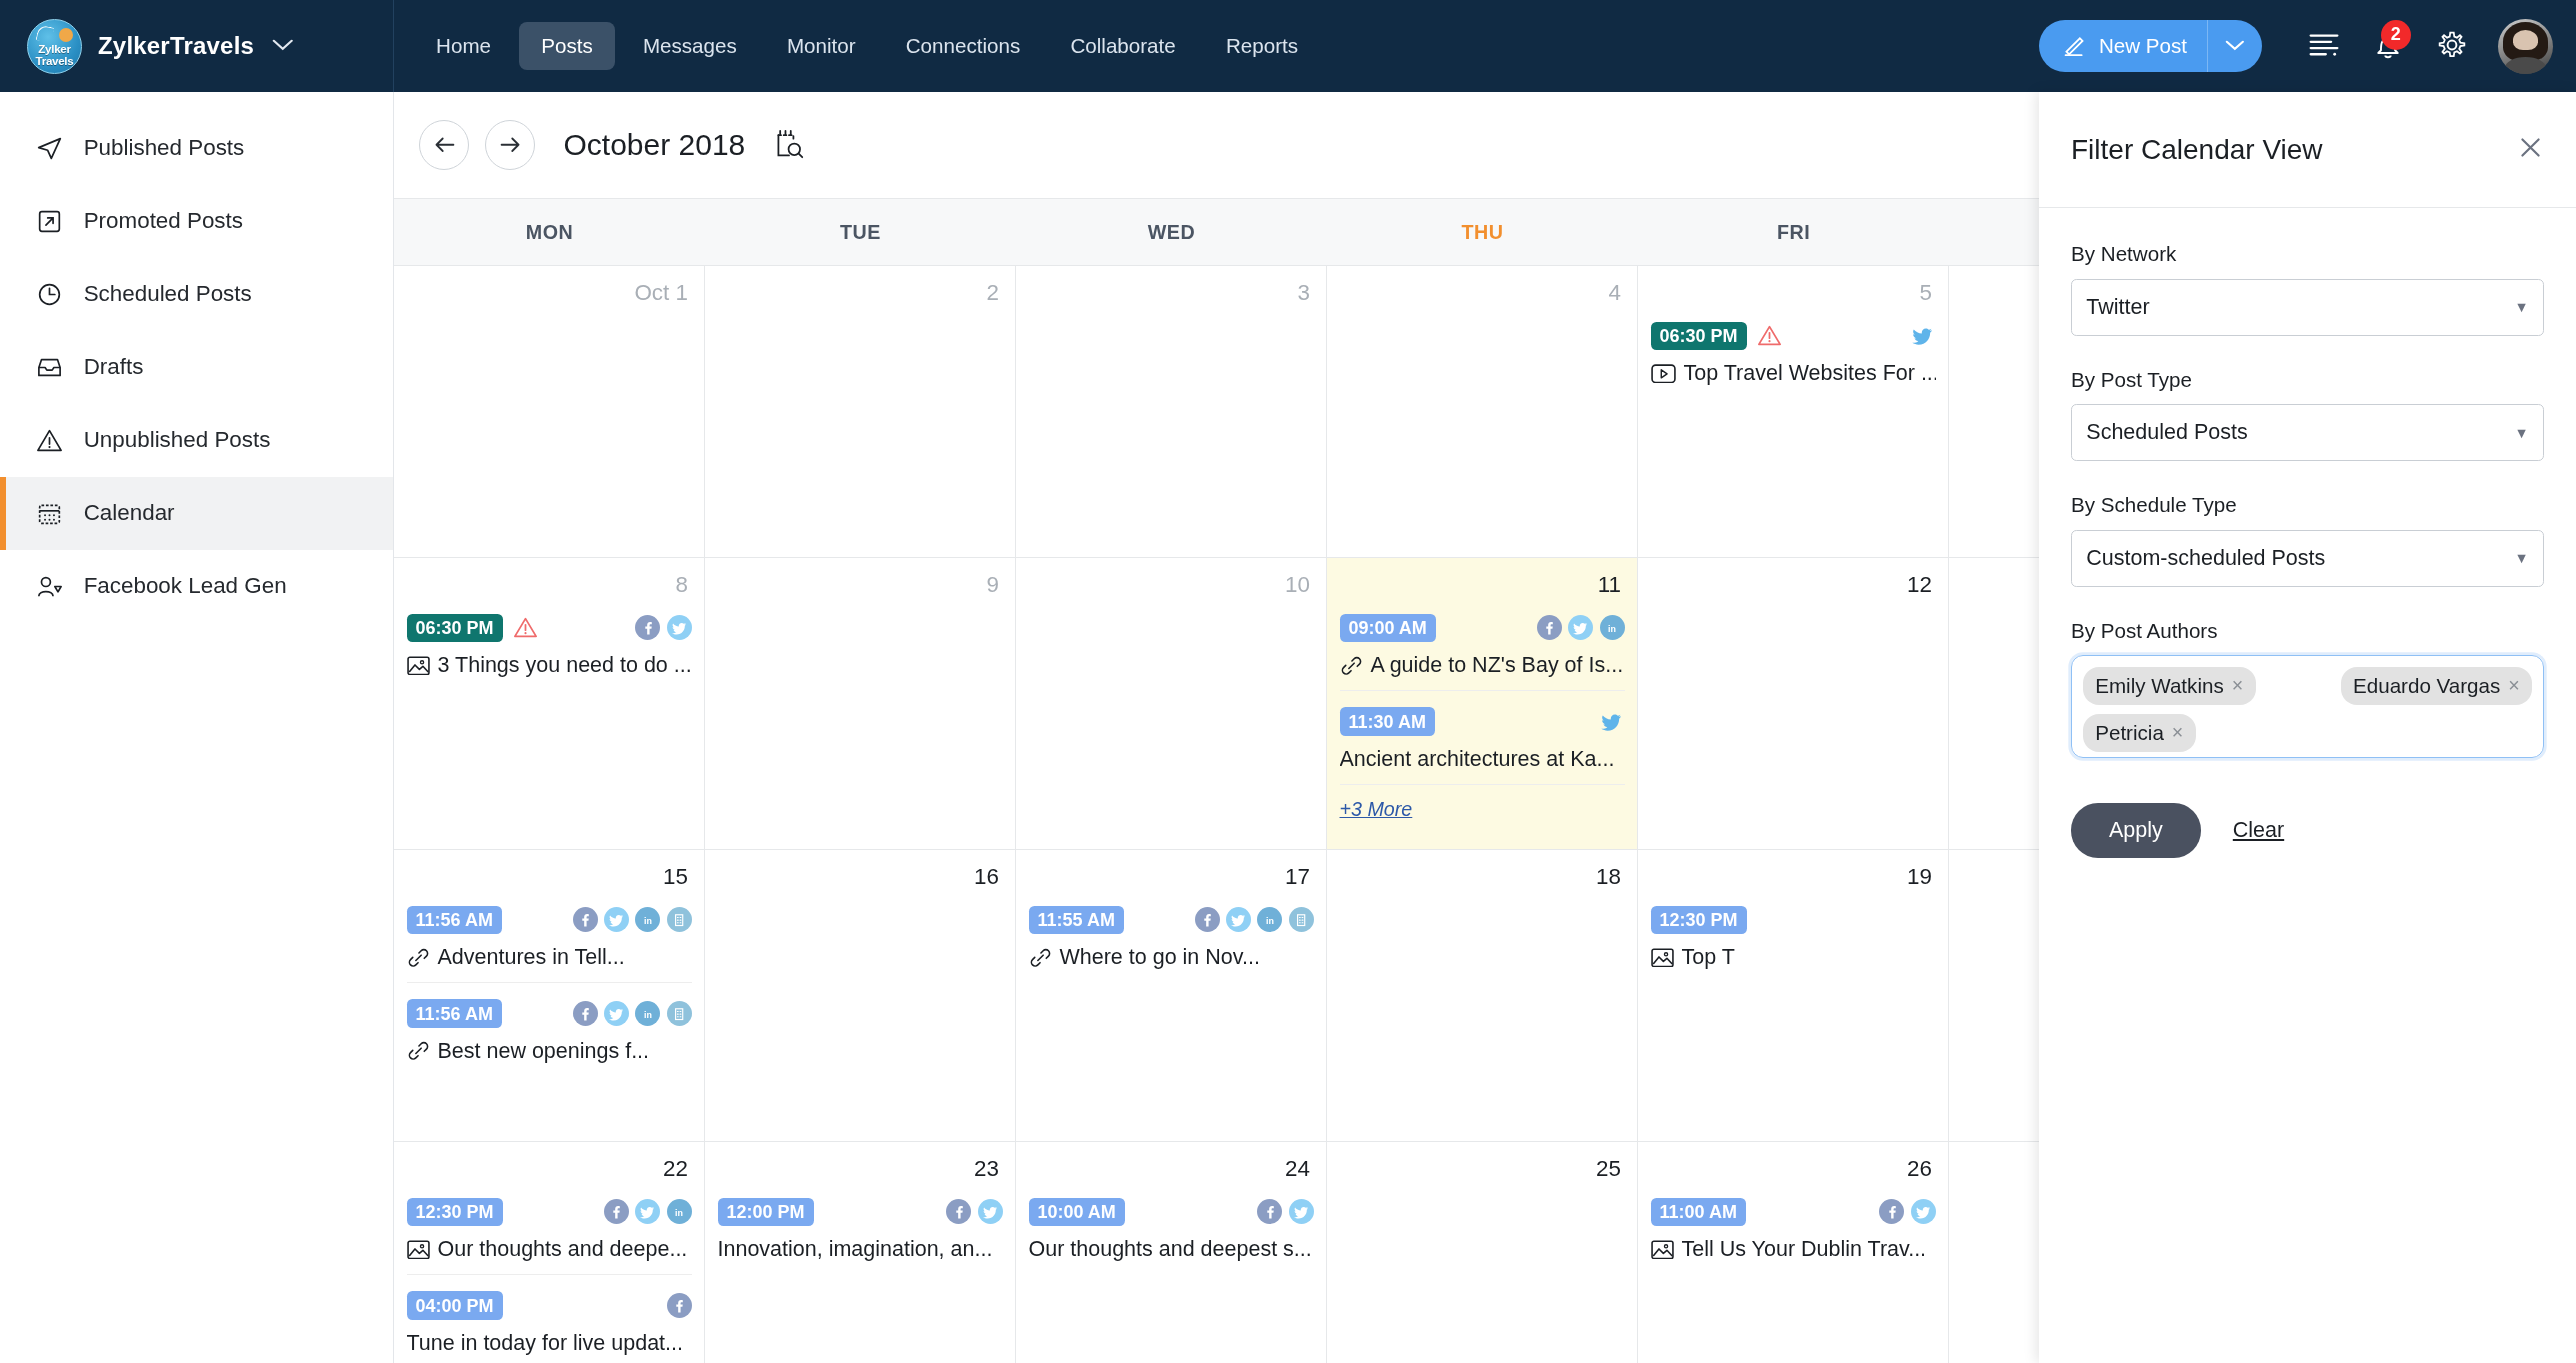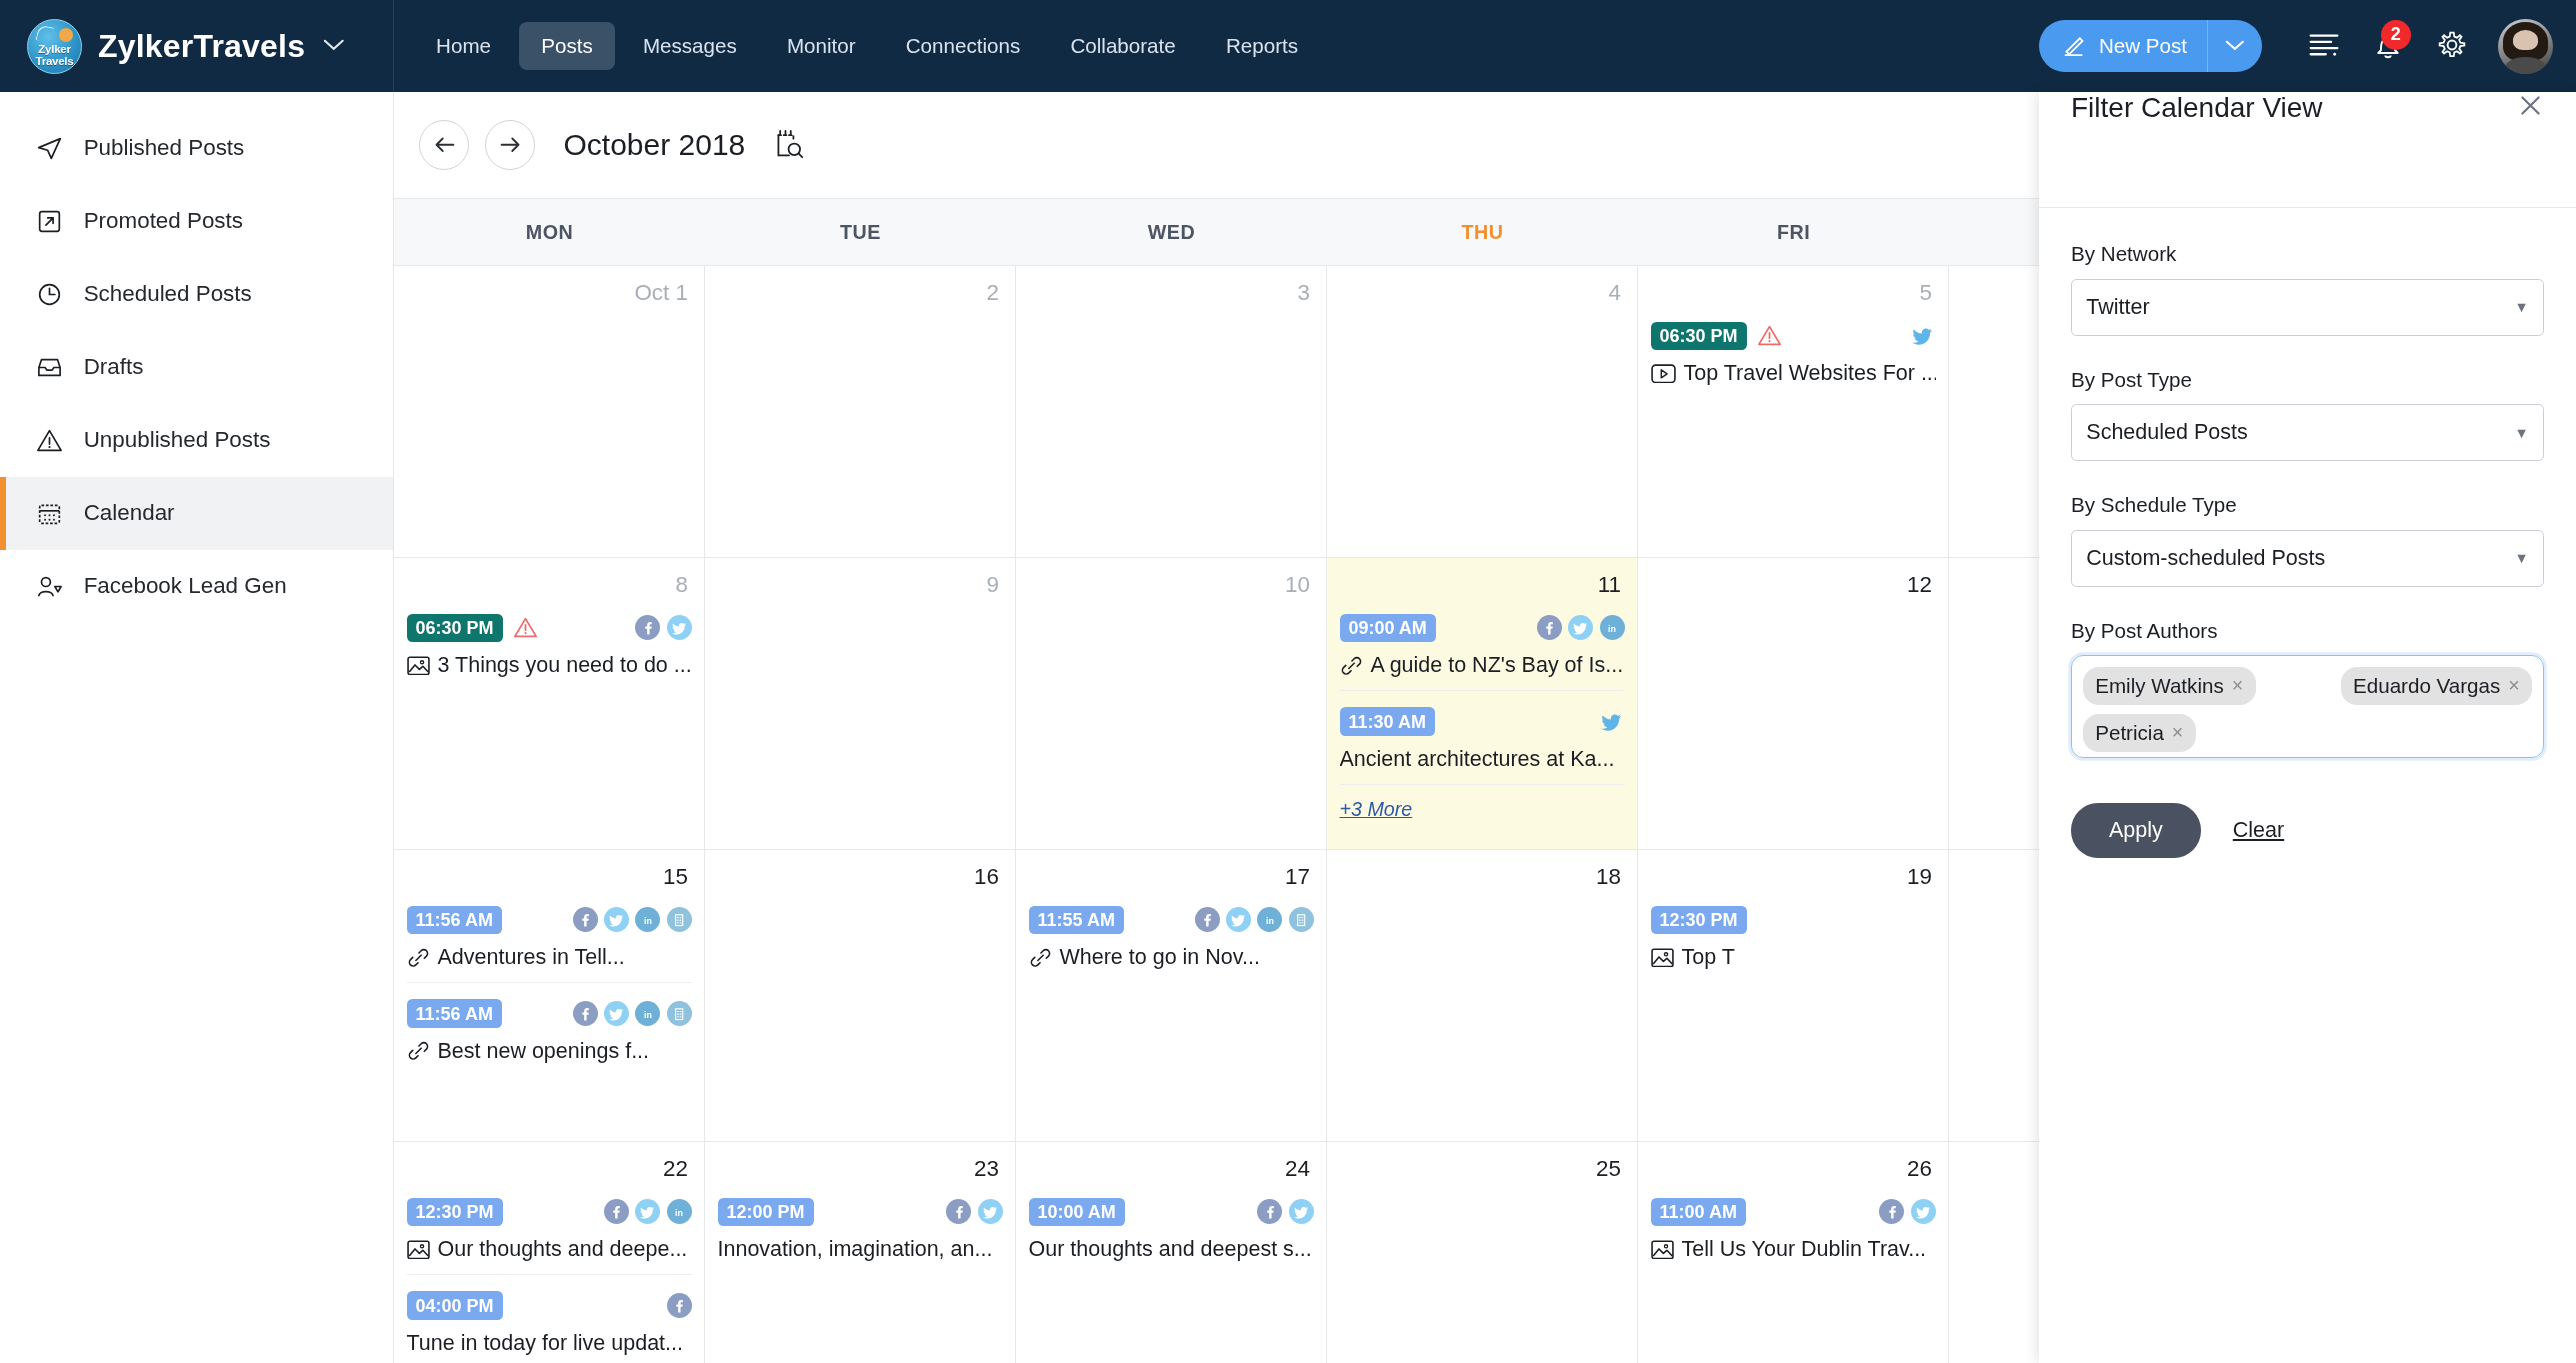--- a/index.html
+++ b/index.html
@@ -41,21 +41,21 @@
   .brand-logo .sun {
     position: absolute; right: 8px; top: 8px; width: 14.3px; height: 14.3px;
     border-radius: 50%; background: #f0a848;
   }
   .brand-logo .palm {
     position: absolute; left: 9px; top: 6.3px; width: 16px; height: 16px;
     border-left: 1.8px solid #ffffff; border-top: 1.8px solid #ffffff;
     border-radius: 60% 0 0 0; transform: rotate(12deg);
   }
   .brand-name {
-    color: #ffffff; font-size: 32px; font-weight: bold; letter-spacing: 0.2px;
+    color: #ffffff; font-size: 24px; font-weight: bold; letter-spacing: 0.2px;
     white-space: nowrap;
   }
   .brand-caret { color: #e2e8f0; font-size: 18px; margin-left: 1.8px; }
 
   .mainnav { display: flex; align-items: center; height: 92px; padding-left: 19.7px; gap: 5.4px; }
   .navitem {
     color: #dbe4ee; font-size: 20.6px; padding: 11.6px 22.4px; border-radius: 8px;
     white-space: nowrap; cursor: pointer;
   }
   .navitem.active { background: #3b5168; color: #ffffff; }
@@ -191,21 +191,21 @@
     font-size: 19.7px; color: #2c58a8; text-decoration: underline; font-style: italic;
     margin-top: 12.5px; cursor: pointer; display: inline-block;
   }
 
   
   .panel {
     position: absolute; right: 0; top: 92px; width: 537px; height: 1271px;
     background: #ffffff; box-shadow: -2.7px 0 12.5px rgba(0,0,0,.10); z-index: 20;
   }
   .panel-head {
-    height: 116px; display: flex; padding: 0 32px;
+    height: 116px; display: flex; align-items: center; padding: 0 32px;
     border-bottom: 0.9px solid #e6e8ea;
   }
   .panel-title { font-size: 28px; color: #1b1f24; }
   .panel-close { margin-left: auto; cursor: pointer; color: #6b7280; font-size: 30px; line-height: 1; }
   .panel-body { padding: 34px 32px 0 32px; }
   .fld-label { font-size: 20.6px; color: #1b1f24; margin-bottom: 12.5px; }
   .fld { margin-bottom: 32px; }
   .select {
     height: 57px; border: 0.9px solid #c9ced4; border-radius: 5.4px;
     display: flex; align-items: center; padding: 0 14.3px; font-size: 21.5px; color: #1b1f24;

